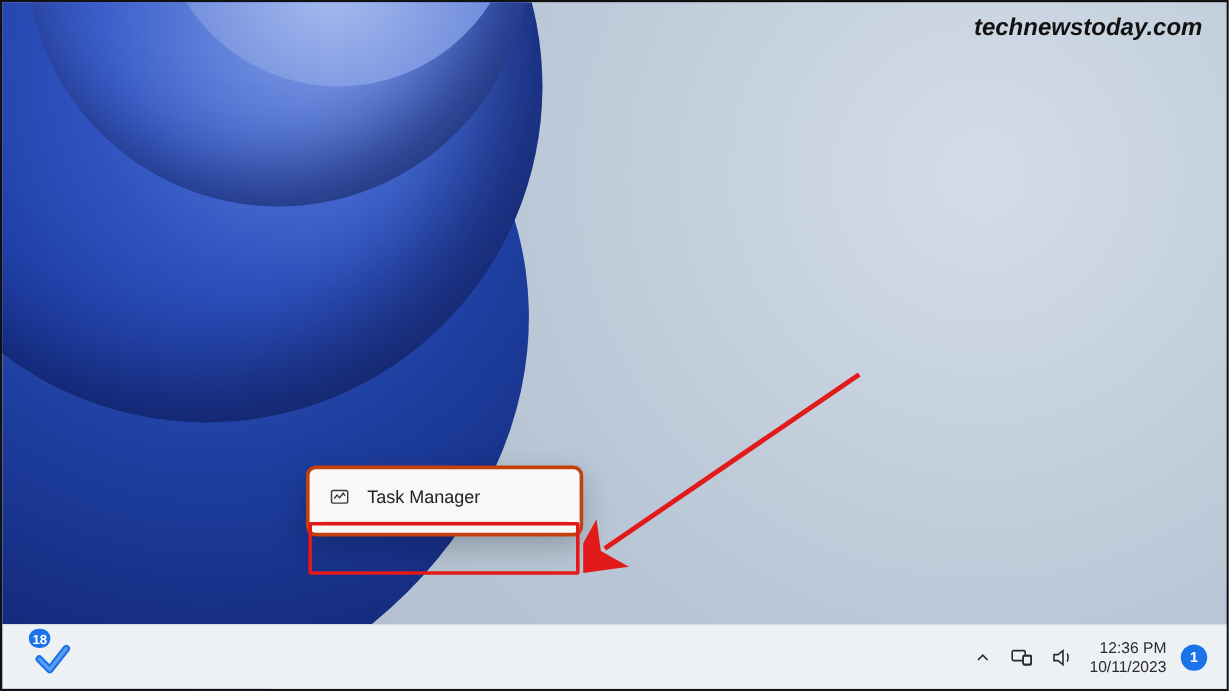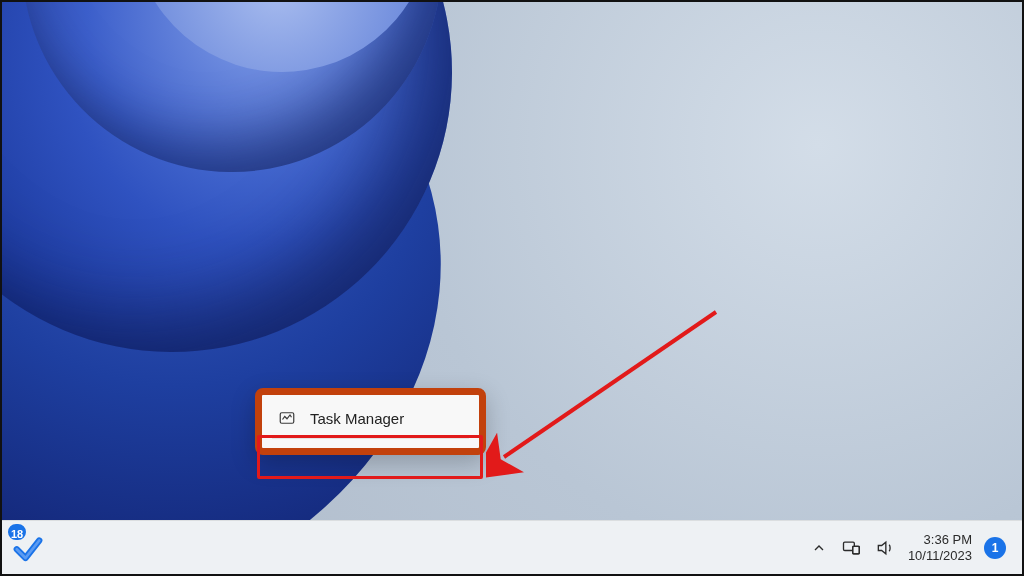--- a/index.html
+++ b/index.html
@@ -59,21 +59,21 @@
       font-size: 20px;
       color: #111;
     }
 
     
     .context-menu {
       position: absolute;
       left: 253px; top: 386px;
       width: 231px;
       background: #f8f8f8;
-      border: 7px solid #c2410c;
+      border: 3px solid #c2410c;
       border-radius: 8px;
       padding: 6px;
       box-shadow: 0 8px 24px rgba(0,0,0,0.22);
     }
     .menu-item {
       display: flex;
       align-items: center;
       gap: 14px;
       padding: 8px 10px;
       border-radius: 4px;
@@ -104,21 +104,21 @@
     .taskbar {
       position: absolute;
       left: 0; right: 0; bottom: 0;
       height: 54px;
       background: #eef1f4;
       border-top: 1px solid rgba(0,0,0,0.08);
       display: flex;
       align-items: center;
     }
     .taskbar-left {
-      display: flex; align-items: flex-start; padding-left: 6px;
+      display: flex; align-items: flex-start; padding-left: 22px;
     }
     .todo-icon {
       position: relative;
       width: 40px; height: 40px;
       display:flex; align-items:center; justify-content:center;
       cursor: pointer;
     }
     .todo-badge {
       position: absolute;
       top: -6px; left: -2px;
@@ -168,20 +168,21 @@
 
 <div class="frame">
 
   <div class="wallpaper">
     <div class="swirl-shape s1"></div>
     <div class="swirl-shape s2"></div>
     <div class="swirl-shape s3"></div>
     <div class="swirl-shape s4"></div>
   </div>
 
+  <div class="watermark">technewstoday.com</div>
 
   <div class="context-menu">
     <div class="menu-item">
       <span class="mi-icon">
         <svg viewBox="0 0 24 24" width="18" height="18" fill="none" stroke="currentColor" stroke-width="1.6">
           <rect x="3" y="5" width="18" height="14" rx="2"></rect>
           <polyline points="6 14 9 10 12 13 16 8 18 11"></polyline>
         </svg>
       </span>
       <span>Task Manager</span>
@@ -227,20 +228,20 @@
           <line x1="22" y1="10" x2="22" y2="19"></line>
         </svg>
       </span>
       <span class="tray-icon">
         <svg viewBox="0 0 24 24" width="20" height="20" fill="none" stroke="#2b2b2b" stroke-width="1.6">
           <path d="M4 9v6h4l5 4V5L8 9H4z"></path>
           <path d="M17 8c1.5 1.5 1.5 6.5 0 8"></path>
         </svg>
       </span>
       <div class="datetime">
-        <div>3:36 PM</div>
+        <div>12:36 PM</div>
         <div>10/11/2023</div>
       </div>
       <div class="notif-badge">1</div>
     </div>
   </div>
 
 </div>
 
 </body></html>

